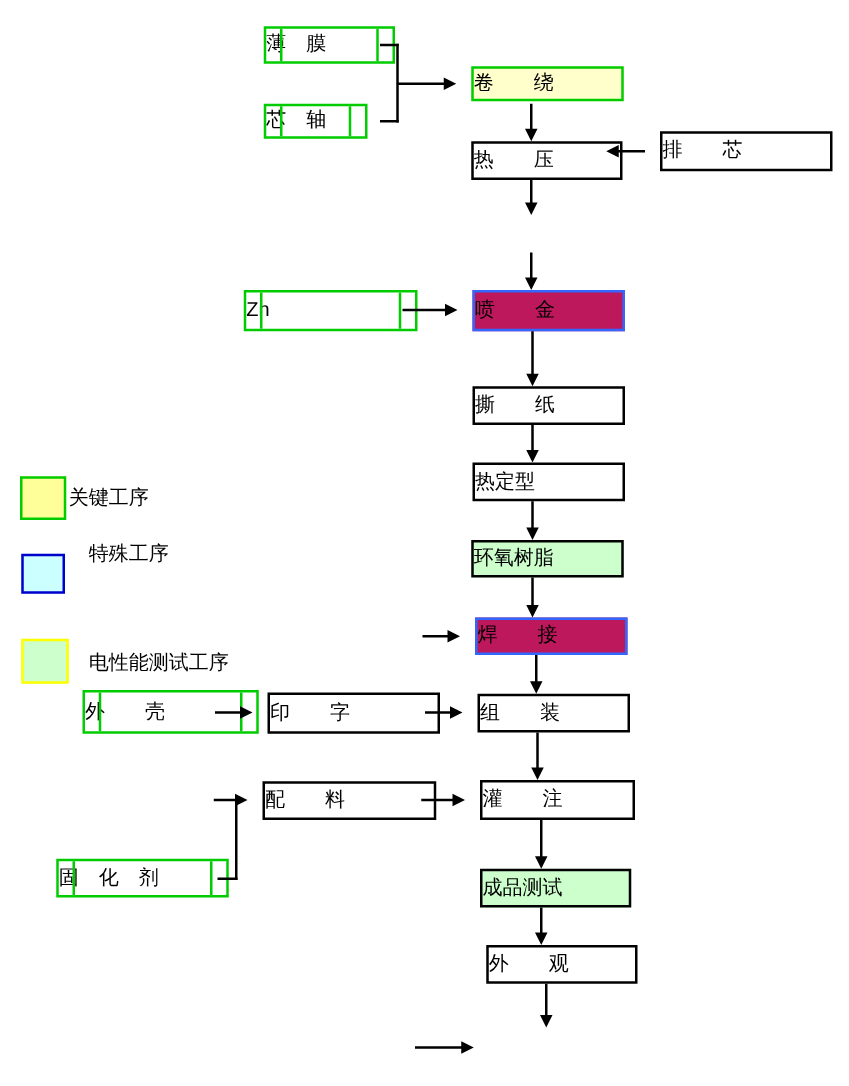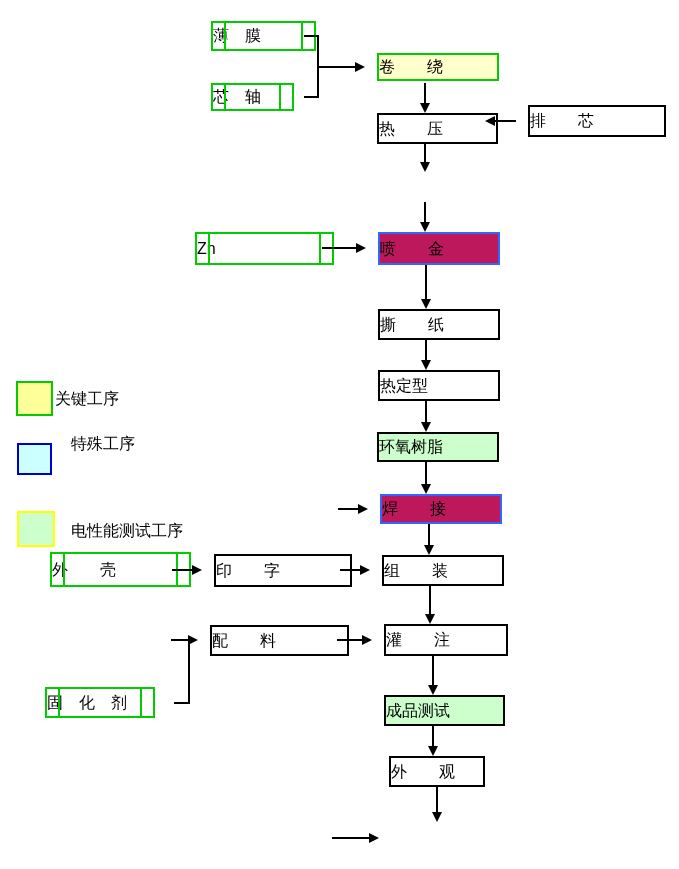--- a/index.html
+++ b/index.html
@@ -32,37 +32,37 @@
   .lg-label{position:absolute;font-size:16px;line-height:20px;white-space:pre;}
 </style>
 </head>
 <body>
 
 <div id="canvas">
 
   <div class="box pre" style="left:199px;top:21px;width:105px;height:30px;"><span>薄　膜</span></div>
   <div class="box pre" style="left:199px;top:83px;width:83px;height:28px;"><span>芯　轴</span></div>
   <div class="box pre" style="left:183px;top:232px;width:139px;height:33px;"><span>Zn</span></div>
-  <div class="box pre" style="left:38px;top:552px;width:141px;height:35px;"><span>外　　壳</span></div>
-  <div class="box pre" style="left:33px;top:687px;width:110px;height:31px;"><span>固　化　剂</span></div>
+  <div class="box pre" style="left:54px;top:552px;width:141px;height:35px;"><span>外　　壳</span></div>
+  <div class="box pre" style="left:33px;top:687px;width:138px;height:31px;"><span>固　化　剂</span></div>
 
   <div class="box key" style="left:365px;top:53px;width:122px;height:28px;"><span>卷　　绕</span></div>
   <div class="box" style="left:365px;top:113px;width:121px;height:31px;"><span>热　　压</span></div>
   <div class="box" style="left:516px;top:105px;width:138px;height:32px;"><span>排　　芯</span></div>
   <div class="box special" style="left:366px;top:232px;width:122px;height:33px;"><span>喷　　金</span></div>
   <div class="box" style="left:366px;top:370px;width:122px;height:31px;"><span>热定型</span></div>
   <div class="box" style="left:366px;top:309px;width:122px;height:31px;"><span>撕　　纸</span></div>
   <div class="box test" style="left:365px;top:432px;width:122px;height:30px;"><span>环氧树脂</span></div>
   <div class="box special" style="left:368px;top:494px;width:122px;height:30px;"><span>焊　　接</span></div>
   <div class="box" style="left:202px;top:554px;width:138px;height:33px;"><span>印　　字</span></div>
   <div class="box" style="left:370px;top:555px;width:122px;height:31px;"><span>组　　装</span></div>
   <div class="box" style="left:198px;top:625px;width:139px;height:31px;"><span>配　　料</span></div>
   <div class="box" style="left:372px;top:624px;width:124px;height:32px;"><span>灌　　注</span></div>
   <div class="box test" style="left:372px;top:695px;width:121px;height:31px;"><span>成品测试</span></div>
-  <div class="box" style="left:377px;top:756px;width:96px;height:31px;"><span>外　　观</span></div>
+  <div class="box" style="left:377px;top:756px;width:121px;height:31px;"><span>外　　观</span></div>
 
   <div class="lg-swatch" style="left:16px;top:381px;width:37px;height:35px;background:#FFFF99;border-color:#00CC00;"></div>
   <div class="lg-label" style="left:55px;top:389px;">关键工序</div>
   <div class="lg-swatch" style="left:17px;top:443px;width:35px;height:32px;background:#CCFFFF;border-color:#0000CC;"></div>
   <div class="lg-label" style="left:71px;top:434px;">特殊工序</div>
   <div class="lg-swatch" style="left:17px;top:511px;width:38px;height:36px;background:#CCFFCC;border-color:#FFFF00;"></div>
   <div class="lg-label" style="left:71px;top:521px;">电性能测试工序</div>
 
   <div class="hline" style="left:304px;top:35px;width:15px;"></div>
   <div class="hline" style="left:304px;top:96px;width:15px;"></div>

